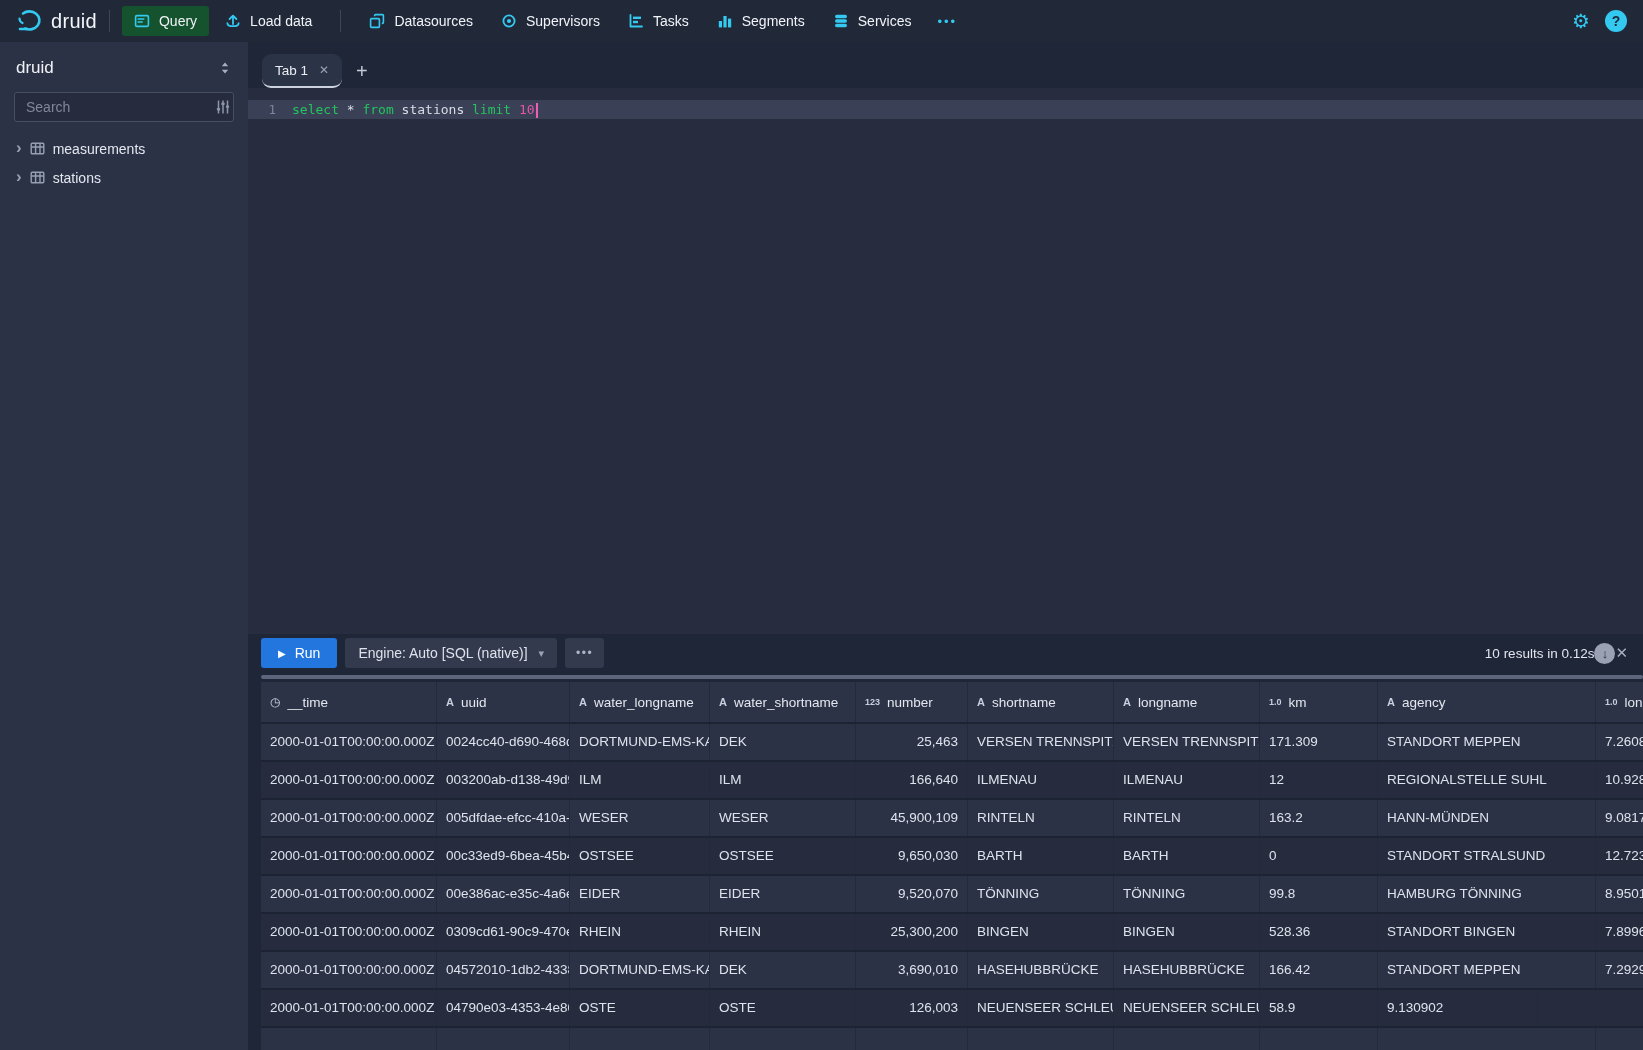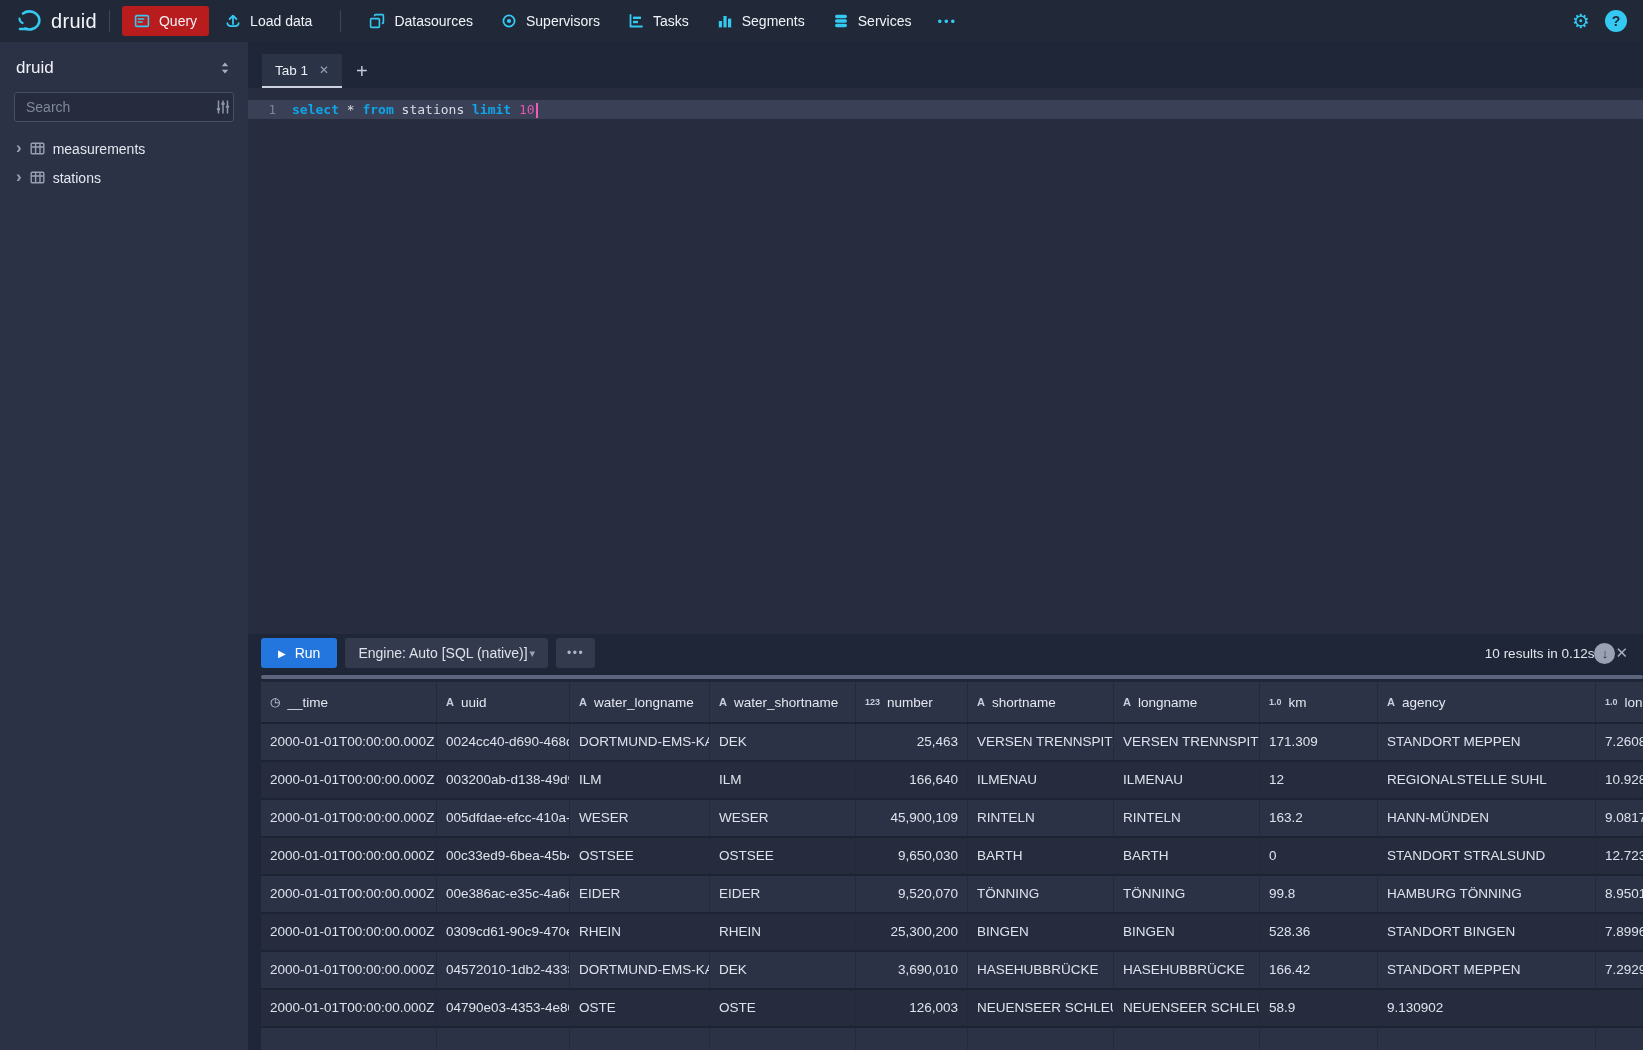--- a/index.html
+++ b/index.html
@@ -6,56 +6,56 @@
   body{width:1643px;height:1050px;overflow:hidden;font-family:"Liberation Sans",sans-serif;position:relative;}
   svg{display:block}
 
   
   .navbar{position:absolute;top:0;left:0;right:0;height:42px;background:#212939;display:flex;align-items:center;padding:0 16px;box-sizing:border-box;}
   .brand{display:flex;align-items:center;gap:9px;}
   .brand-text{color:#f4f6fa;font-size:20px;letter-spacing:.3px;}
   .nav-sep{width:1px;height:22px;background:#3d4557;margin:0 12px;}
   .nav-items{display:flex;align-items:center;gap:4px;}
   .nav-item{display:flex;align-items:center;gap:9px;padding:7px 12px;border-radius:3px;color:#f1f3f8;font-size:14px;cursor:pointer;white-space:nowrap;}
-  .nav-item.active{background:#b91c1c;}
+  .nav-item.active{background:#14532d;}
   .nav-more{color:#33c9f1;font-size:13px;letter-spacing:2px;padding:7px 10px;cursor:pointer;}
   .nav-right{margin-left:auto;display:flex;align-items:center;gap:15px;}
   .gear{color:#33c9f1;font-size:20px;font-family:"DejaVu Sans",sans-serif;cursor:pointer;line-height:1;}
   .help{width:22px;height:22px;border-radius:50%;background:#33c9f1;color:#1f2637;font-weight:bold;font-size:14px;display:flex;align-items:center;justify-content:center;cursor:pointer;}
 
   
   .sidebar{position:absolute;top:42px;left:0;width:248px;bottom:0;background:#2b3246;box-sizing:border-box;padding:16px 14px;}
   .sb-title-row{display:flex;align-items:center;justify-content:space-between;padding:0 2px;}
   .sb-title{color:#f0f2f7;font-size:17px;}
   .search{margin-top:14px;height:30px;background:#262c3e;border:1px solid #464e63;border-radius:3px;display:flex;align-items:center;padding:0 9px;box-sizing:border-box;gap:6px;}
   .search input{flex:1;background:transparent;border:none;outline:none;color:#8089a0;font-size:14px;font-family:"Liberation Sans",sans-serif;}
   .search input::placeholder{color:#7f8799;}
   .tree{margin-top:12px;}
   .tree-row{height:29px;display:flex;align-items:center;gap:8px;color:#e4e7ef;font-size:14px;cursor:pointer;padding:0 2px;}
   .chev{color:#98a0b3;font-size:17px;font-weight:bold;line-height:1;transform:translateY(-1px);}
 
   
   .main{position:absolute;left:248px;top:42px;right:0;bottom:0;background:#1f2637;}
   .tabbar{height:46px;display:flex;align-items:flex-end;padding-left:14px;}
-  .tab{height:34px;display:flex;align-items:center;gap:11px;padding:12px 13px;background:#2b3347;color:#eceef4;font-size:13.5px;border-bottom:2px solid #ccd2df;box-sizing:border-box;cursor:pointer;}
+  .tab{height:34px;display:flex;align-items:center;gap:11px;padding:12px 13px;background:#2b3347;color:#eceef4;font-size:13.5px;border-bottom:2px solid #ccd2df;box-sizing:border-box;cursor:pointer;border-radius:9px;}
   .tab-close{color:#9aa2b5;font-size:12px;cursor:pointer;}
   .add-tab{height:34px;display:flex;align-items:center;color:#c3c9d6;font-size:20px;padding:0 14px;cursor:pointer;}
 
   .editor{position:relative;height:546px;background:#272d3f;overflow:hidden;}
   .code-line{position:absolute;left:0;right:0;top:12px;height:19px;background:#3a4156;display:flex;align-items:center;}
   .lnum{width:28px;text-align:right;padding-right:16px;color:#7d8599;font:12.5px "DejaVu Sans Mono",monospace;flex:none;}
   .code{font:13px "DejaVu Sans Mono",monospace;white-space:pre;}
-  .kw{color:#0ea5e9;font-weight:bold;} .pl{color:#d9dce5;} .num{color:#e554ab;}
+  .kw{color:#22c55e;} .pl{color:#d9dce5;} .num{color:#e554ab;}
   .cursor{display:inline-block;width:2px;height:15px;background:#ec5fb4;vertical-align:middle;margin-left:1px;}
 
   .runbar{height:38px;display:flex;align-items:center;padding-left:13px;gap:8px;}
   .btn{height:30px;border-radius:3px;display:flex;align-items:center;box-sizing:border-box;cursor:pointer;}
   .run-btn{background:#2276dd;color:#fff;gap:9px;padding:0 17px;font-size:14px;}
   .play{font-size:10px;}
-  .engine-btn{background:#333a4e;color:#dde1ea;gap:2px;padding:12px 13px;font-size:14px;}
+  .engine-btn{background:#333a4e;color:#dde1ea;gap:11px;padding:12px 13px;font-size:14px;}
   .caret{color:#9aa2b6;font-size:11px;}
   .more-btn{background:#333a4e;color:#aeb5c6;padding:0 11px;font-size:12px;letter-spacing:1.5px;}
   .runbar-right{margin-left:auto;display:flex;align-items:center;padding-right:15px;}
   .summary{color:#e3e6ee;font-size:13.5px;}
   .dl{width:21px;height:21px;border-radius:50%;background:#99a1b2;color:#262d3f;font-weight:bold;font-size:13px;display:flex;align-items:center;justify-content:center;cursor:pointer;}
   .res-close{color:#a9b0c0;font-size:15px;cursor:pointer;}
 
   .divider-zone{height:10px;padding:3px 0 3px 13px;box-sizing:border-box;}
   .divider{height:4px;background:#5c657c;border-radius:2px;cursor:row-resize;}
 

